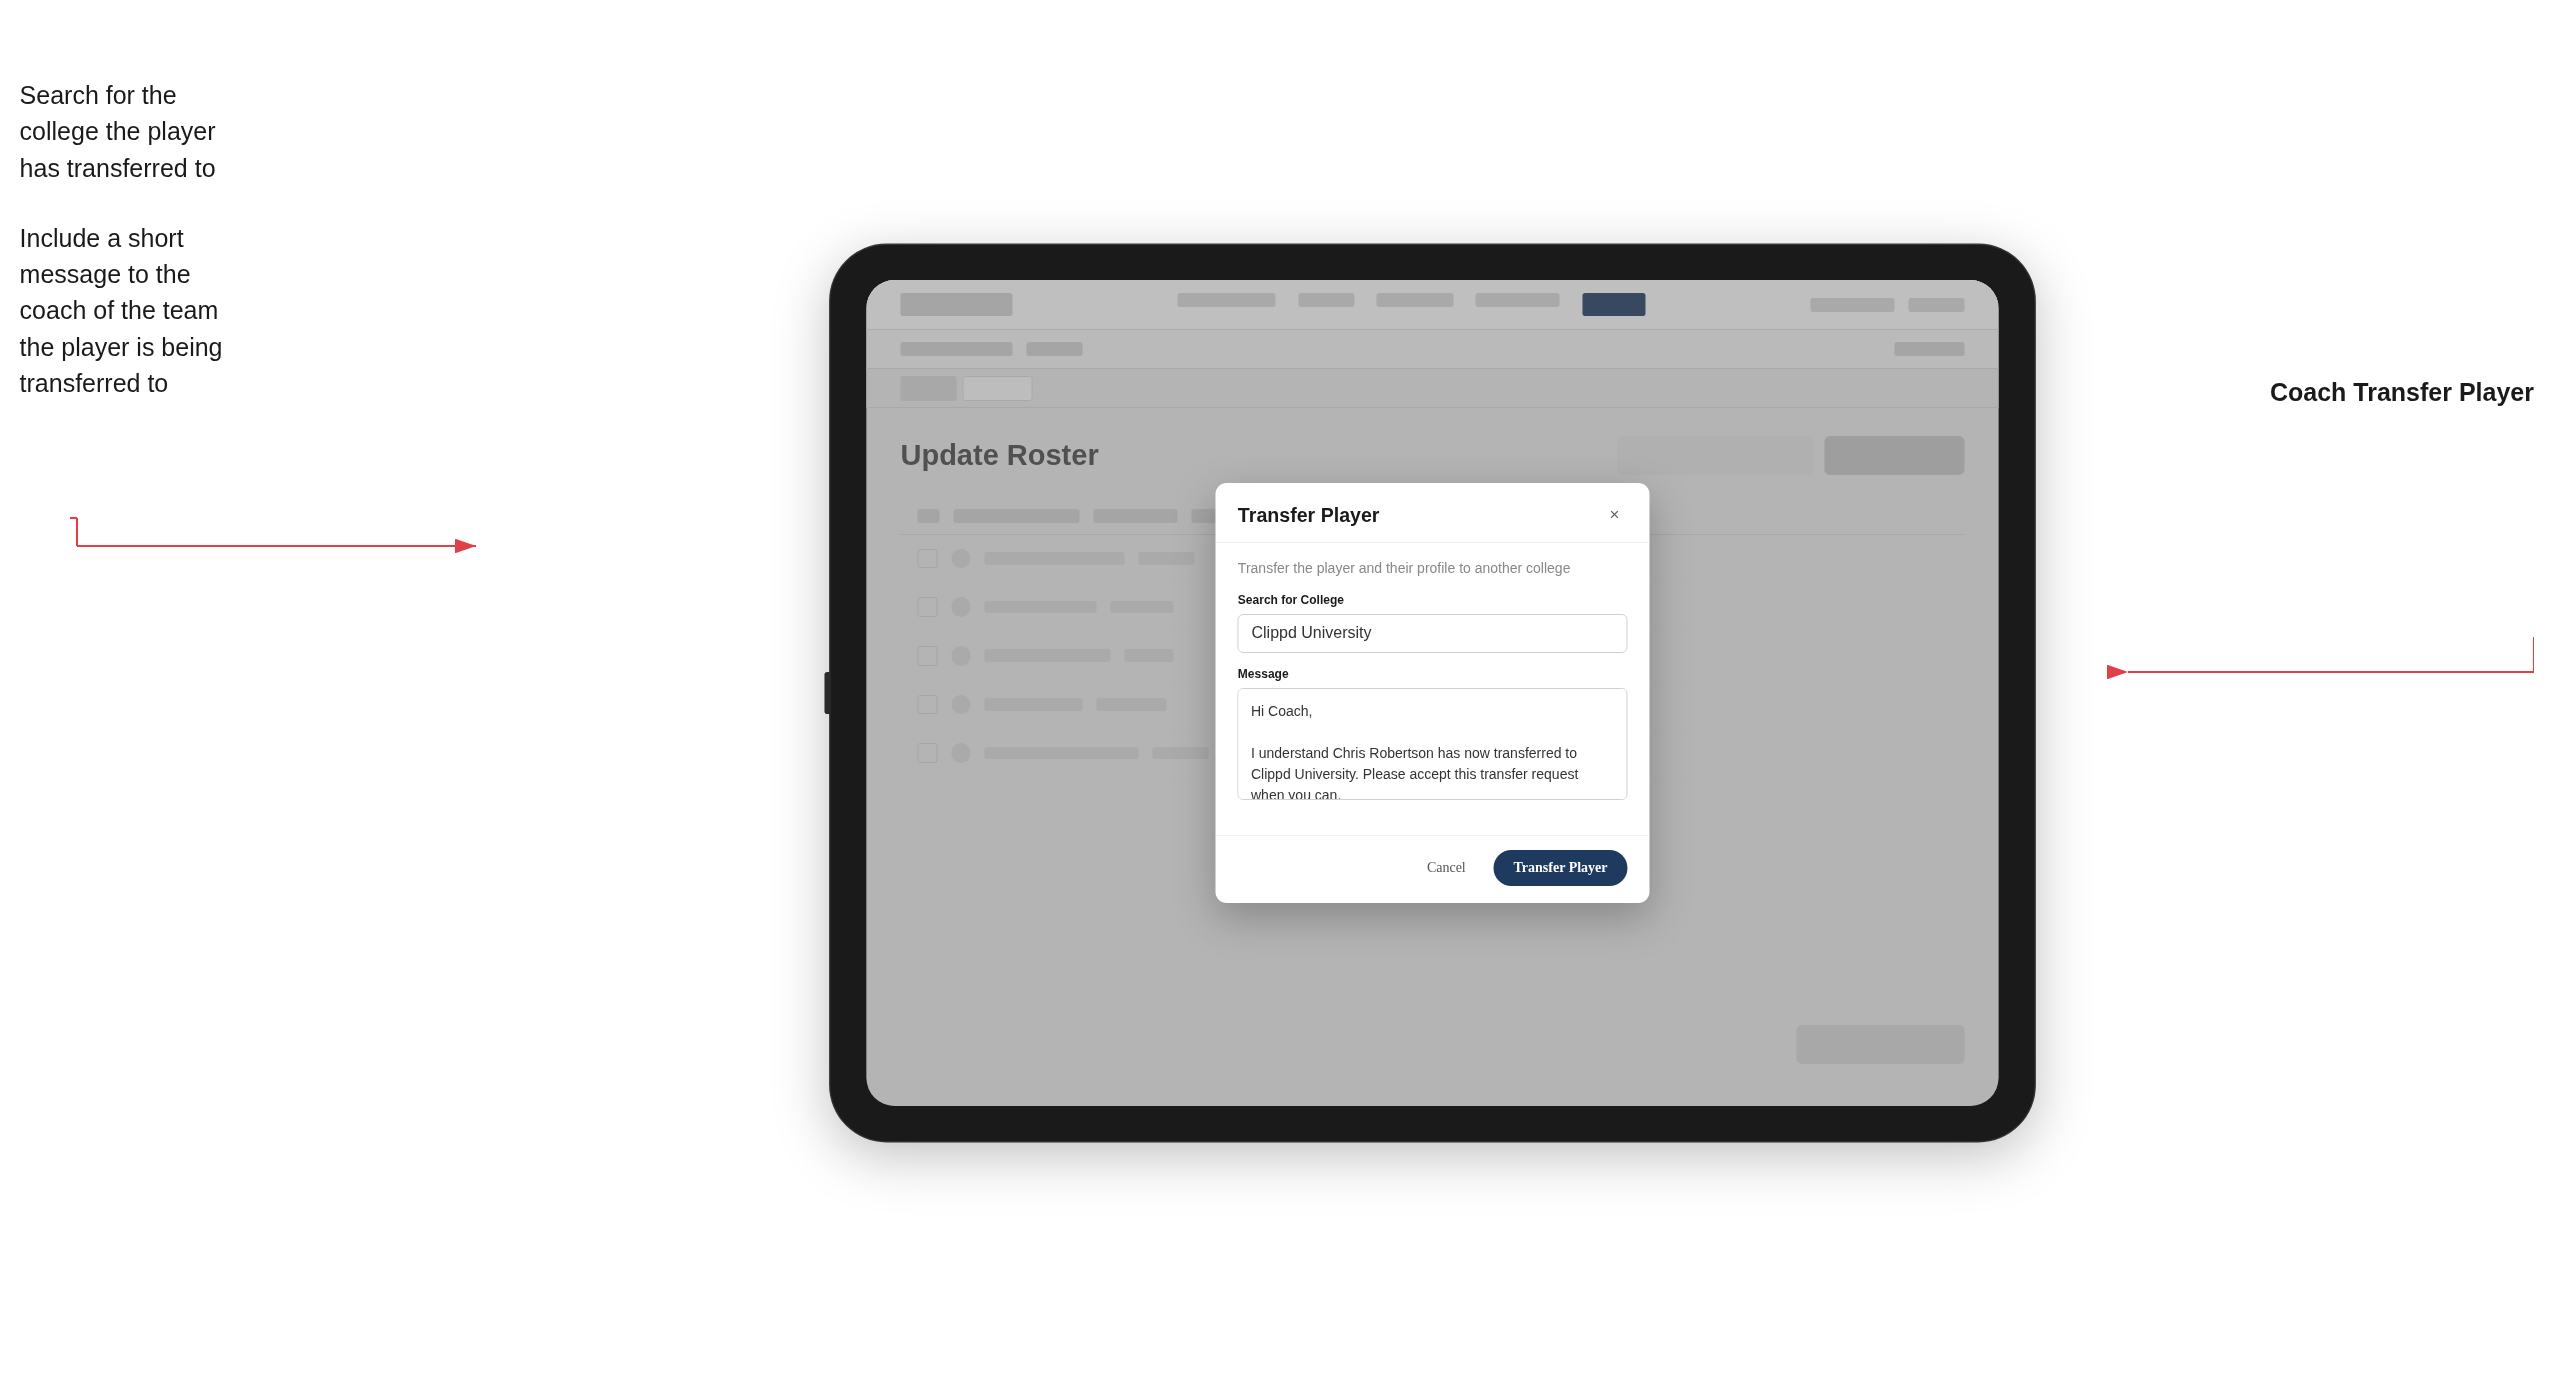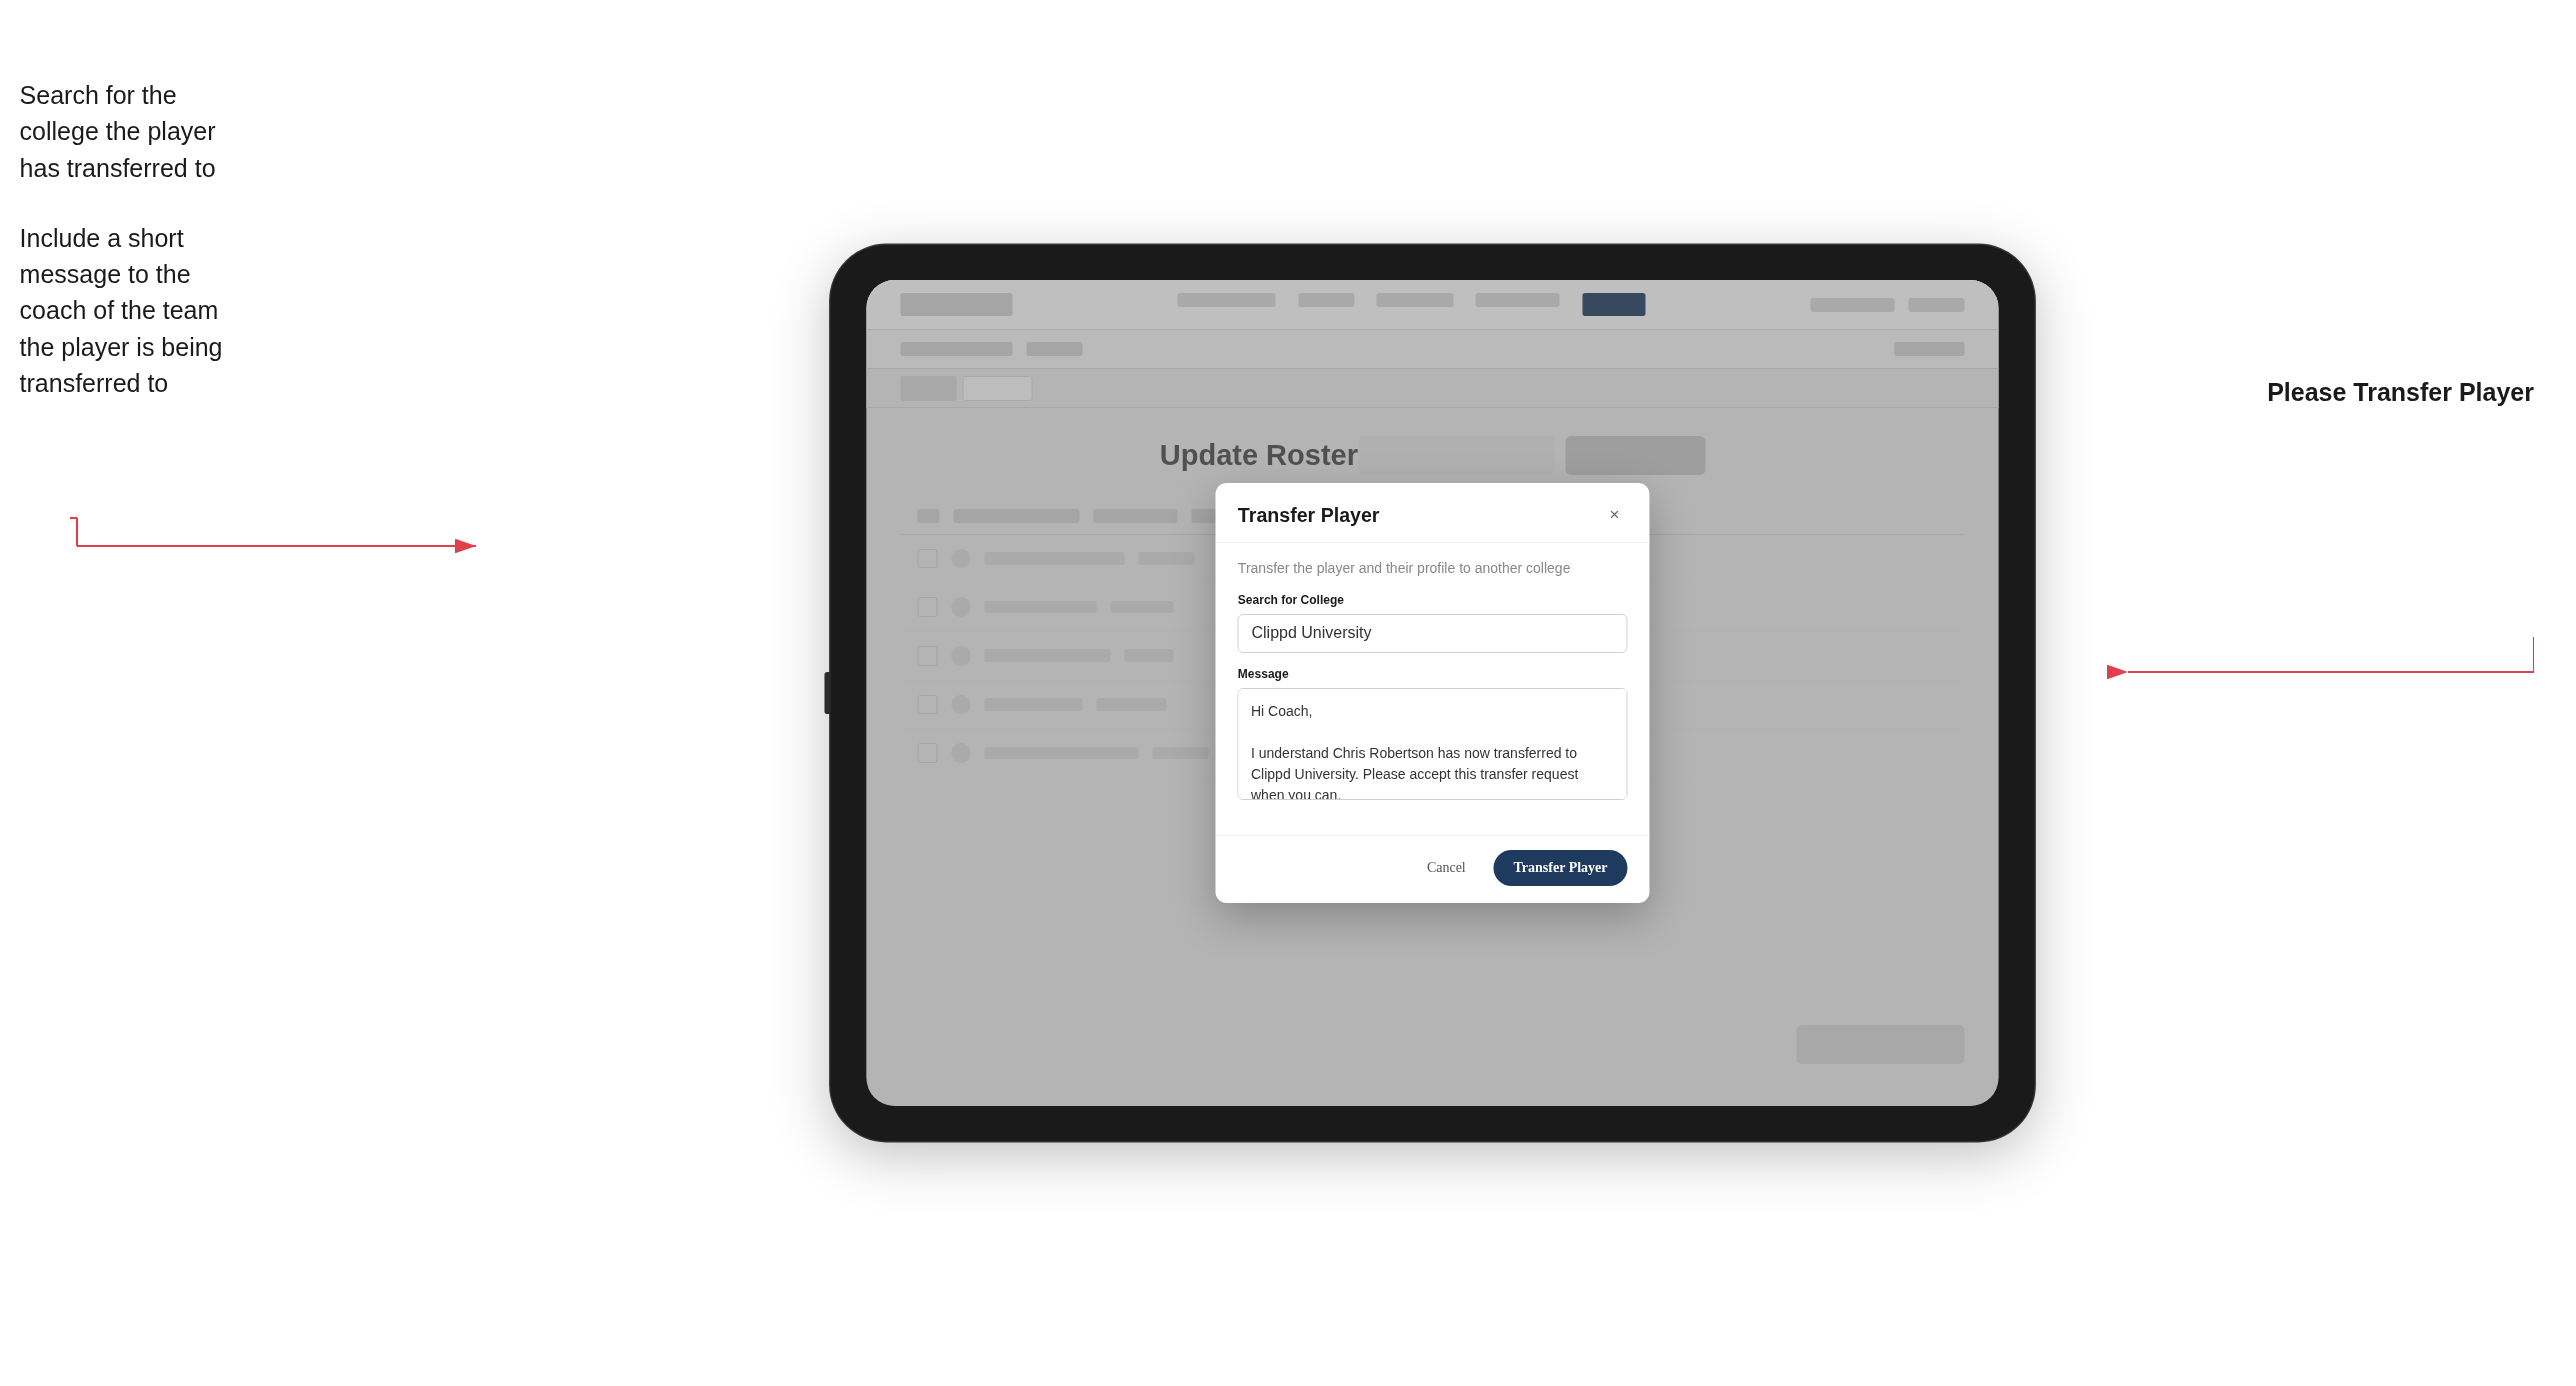--- a/index.html
+++ b/index.html
@@ -175,21 +175,21 @@
 
     
     .page-content {
       padding: 28px 34px;
       position: relative;
     }
 
     .page-title-bar {
       display: flex;
       align-items: center;
-      justify-content: center;
+      justify-content: space-between;
       margin-bottom: 22.4px;
     }
 
     .page-title-text {
       font-size: 29px;
       font-weight: 600;
       color: #333333;
       opacity: 0.7;
     }
 
@@ -419,21 +419,21 @@
   </style>
 </head>
 <body>
 
 <div class="annotation-left">
   <p>Search for the college the player has transferred to</p>
   <p>Include a short message to the coach of the team the player is being transferred to</p>
 </div>
 
 <div class="annotation-right">
-  <span>Please </span><span>Transfer Player</span>
+  <span>Coach </span><span>Transfer Player</span>
 </div>
 
 <svg class="arrow-svg" style="position:absolute; left:70px; top:504px; width:420px; height:56px;" viewBox="0 0 600 80" width="420" height="56">
   <defs>
     <marker id="arrowhead-left" markerWidth="10" markerHeight="7" refX="10" refY="3.5" orient="auto">
       <polygon points="0 0, 10 3.5, 0 7" fill="#e0404a"></polygon>
     </marker>
   </defs>
   <line x1="0" y1="20" x2="10" y2="20" stroke="#e0404a" stroke-width="3"></line>
   <line x1="10" y1="20" x2="10" y2="60" stroke="#e0404a" stroke-width="3"></line>

